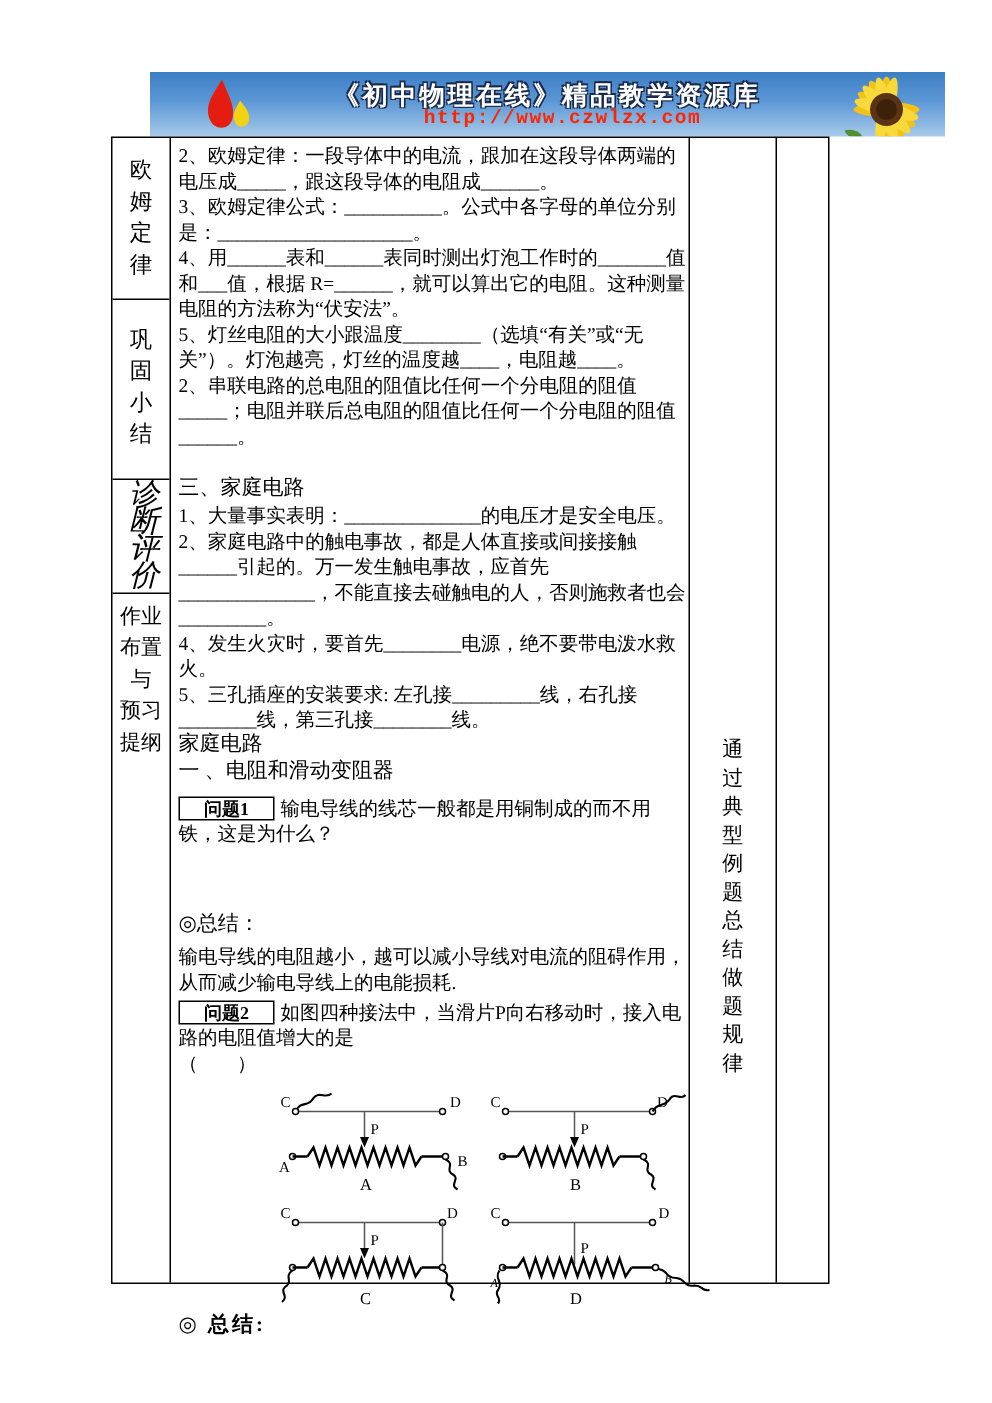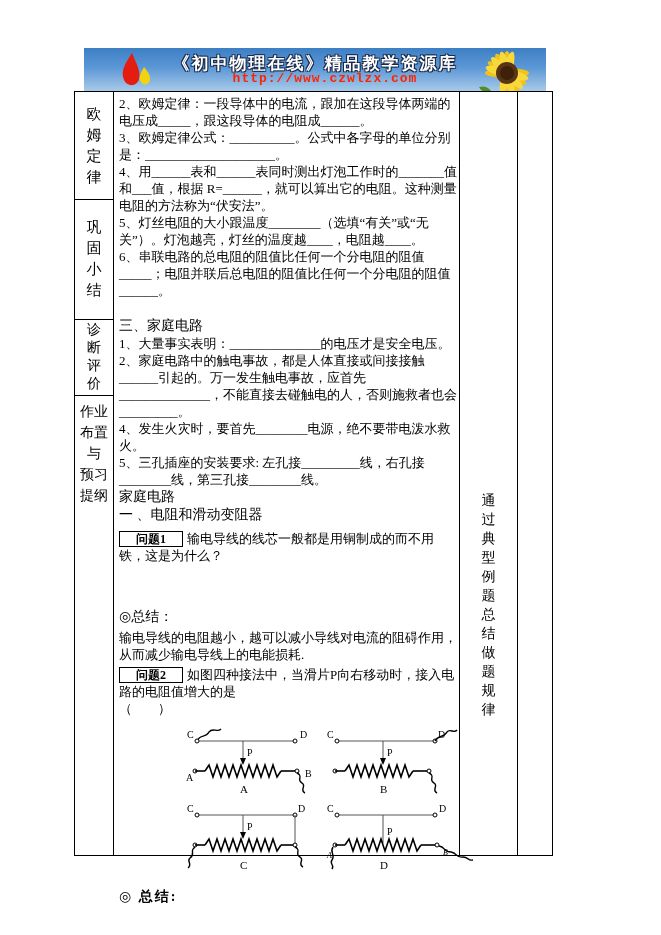--- a/index.html
+++ b/index.html
@@ -1,20 +1,20 @@
 <!DOCTYPE html>
 <html><head>
 <meta charset="utf-8">
 <style>
   html,body{margin:0;padding:0;background:#fff;}
   .page{position:relative;width:661px;height:935px;background:#fff;overflow:hidden;
         font-family:"Liberation Serif","DejaVu Serif",serif;color:#000;}
 
   
-  .banner{position:absolute;left:84px;top:48px;width:462px;height:43px;
+  .banner{position:absolute;left:100px;top:48px;width:530px;height:43px;
           background:linear-gradient(to bottom,#3d7fc4 0%,#5b97d6 45%,#a8cae9 100%);
           overflow:hidden;}
   .banner-title{position:absolute;left:0;right:0;top:4px;text-align:center;
           font-size:17px;font-weight:bold;color:#fff;letter-spacing:2px;
           text-shadow:1px 1px 0 #1a2a4a,-1px 1px 0 #1a2a4a,1px -1px 0 #1a2a4a,-1px -1px 0 #1a2a4a;}
   .banner-url{position:absolute;left:0;right:0;top:23px;text-align:center;
           font-family:"Liberation Mono","DejaVu Sans Mono",monospace;
           font-size:13px;font-weight:bold;color:#ff2400;letter-spacing:1px;padding-left:20px;}
   .banner-logo{position:absolute;left:30px;top:3px;}
   .banner-flower{position:absolute;right:2px;top:1px;}
@@ -24,37 +24,37 @@
   .vline{position:absolute;top:0;bottom:0;width:0;border-left:1px solid #000;}
   .v1{left:38px;} .v2{left:384px;} .v3{left:442px;}
 
   
   .side-cell{position:absolute;left:0;width:38px;display:flex;align-items:center;justify-content:center;}
   .sc1{top:0;height:107px;border-bottom:1px solid #000;}
   .sc2{top:107px;height:120px;border-bottom:1px solid #000;}
   .sc3{top:227px;height:76px;border-bottom:1px solid #000;}
   .sc4{top:303px;height:460px;align-items:flex-start;}
   .vert1{width:16px;word-break:break-all;text-align:center;font-size:15px;line-height:21px;}
-  .sc3 .vert1{font-size:14px;line-height:18px;}
+  .sc3 .vert1{font-size:20px;line-height:18px;font-style:italic;}
   .vert2{width:34px;white-space:pre-line;text-align:center;font-size:14px;line-height:21px;padding-top:6px;}
 
   
   .note-cell{position:absolute;left:385px;width:57px;top:0;bottom:0;}
   .note-text{width:16px;margin:0 auto;word-break:break-all;text-align:center;
              font-size:14px;line-height:19px;padding-top:399px;}
 
   
   .main-cell{position:absolute;left:39px;top:0;width:345px;height:100%;
              padding:3px 2px 0 5px;box-sizing:border-box;font-size:13px;line-height:17px;}
   .para{margin:0;}
   .para .b{font-weight:normal;}
   .para.heading{font-weight:bold;font-size:14px;line-height:18px;}
   .boxed{display:inline-block;border:1px solid #000;font-weight:bold;font-size:12px;
          line-height:14px;padding:0 16px;margin-right:4px;}
-  .footer-note{font-weight:bold;font-size:14px;margin-top:15px;letter-spacing:2px;}
+  .footer-note{font-weight:bold;font-size:14px;margin-top:2px;letter-spacing:2px;}
 
   
   .diagrams{margin-left:66px;margin-top:10px;display:grid;
             grid-template-columns:140px 156px;row-gap:4px;}
   .dg svg{display:block;}
   .dg text{font-family:"Liberation Serif",serif;font-size:10px;}
   .dg .cap{font-size:11px;}
   .dg .small-it{font-size:8px;font-style:italic;}
 </style>
 </head>
@@ -115,21 +115,21 @@
     <div class="note-cell">
       <div class="note-text">通过典型例题总结做题规律</div>
     </div>
 
     <div class="main-cell">
       <div>
           <div class="para"><span>2、欧姆定律：一段导体中的电流，跟加在这段导体两端的电压成_____，跟这段导体的电阻成______。</span></div>
           <div class="para"><span>3、欧姆定律公式：__________。公式中各字母的单位分别是：____________________。</span></div>
           <div class="para"><span>4、用______表和______表同时测出灯泡工作时的_______值和___值，根据 R=______，就可以算出它的电阻。这种测量电阻的方法称为</span><span class="b">“伏安法”</span><span>。</span></div>
           <div class="para"><span>5、灯丝电阻的大小跟温度________（选填“有关”或“无关”）。灯泡越亮，灯丝的温度越____，电阻越____。</span></div>
-          <div class="para"><span>6、串联电路的总电阻的阻值比任何一个分电阻的阻值_____；电阻并联后总电阻的阻值比任何一个分电阻的阻值______。</span></div>
+          <div class="para"><span>2、串联电路的总电阻的阻值比任何一个分电阻的阻值_____；电阻并联后总电阻的阻值比任何一个分电阻的阻值______。</span></div>
           <div class="para heading" style="margin-top: 18px;"><span class="b">三、家庭电路</span></div>
           <div class="para"><span>1、大量事实表明：______________的电压才是安全电压。</span></div>
           <div class="para"><span>2、家庭电路中的触电事故，都是人体直接或间接接触______引起的。万一发生触电事故，应首先______________，不能直接去碰触电的人，否则施救者也会_________。</span></div>
           <div class="para"><span>4、发生火灾时，要首先________电源，绝不要带电泼水救火。</span></div>
           <div class="para"><span>5、三孔插座的安装要求: 左孔接_________线，右孔接________线，第三孔接________线。</span></div>
           <div class="para heading"><span class="b">家庭电路</span></div>
           <div class="para heading"><span class="b">一 、电阻和滑动变阻器</span></div>
           <div class="para" style="margin-top: 6px;"><span class="boxed">问题1</span><span>输电导线的线芯一般都是用铜制成的而不用铁，这是为什么？</span></div>
           <div class="para heading" style="margin-top: 44px;"><span class="b">◎总结：</span></div>
           <div class="para" style="margin-top: 3px;"><span>输电导线的电阻越小，越可以减小导线对电流的阻碍作用，从而减少输电导线上的电能损耗.</span></div>

